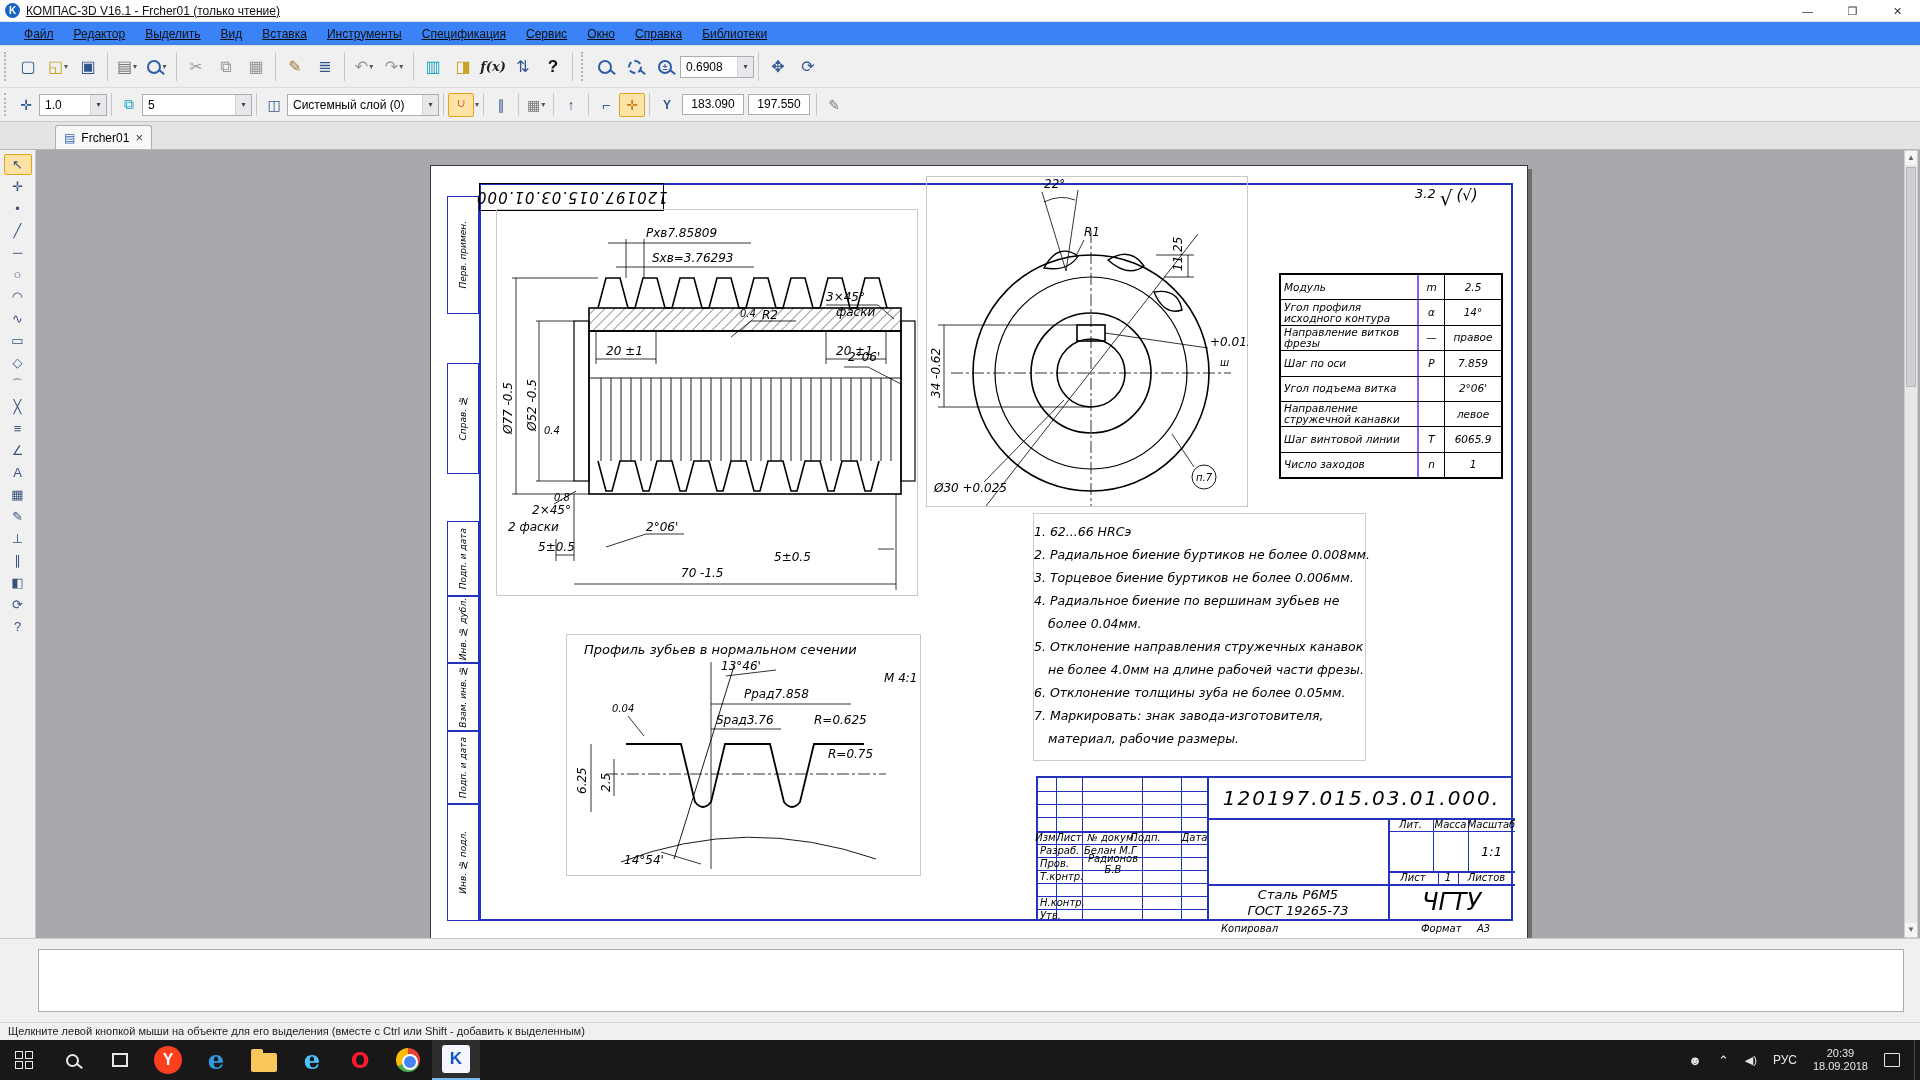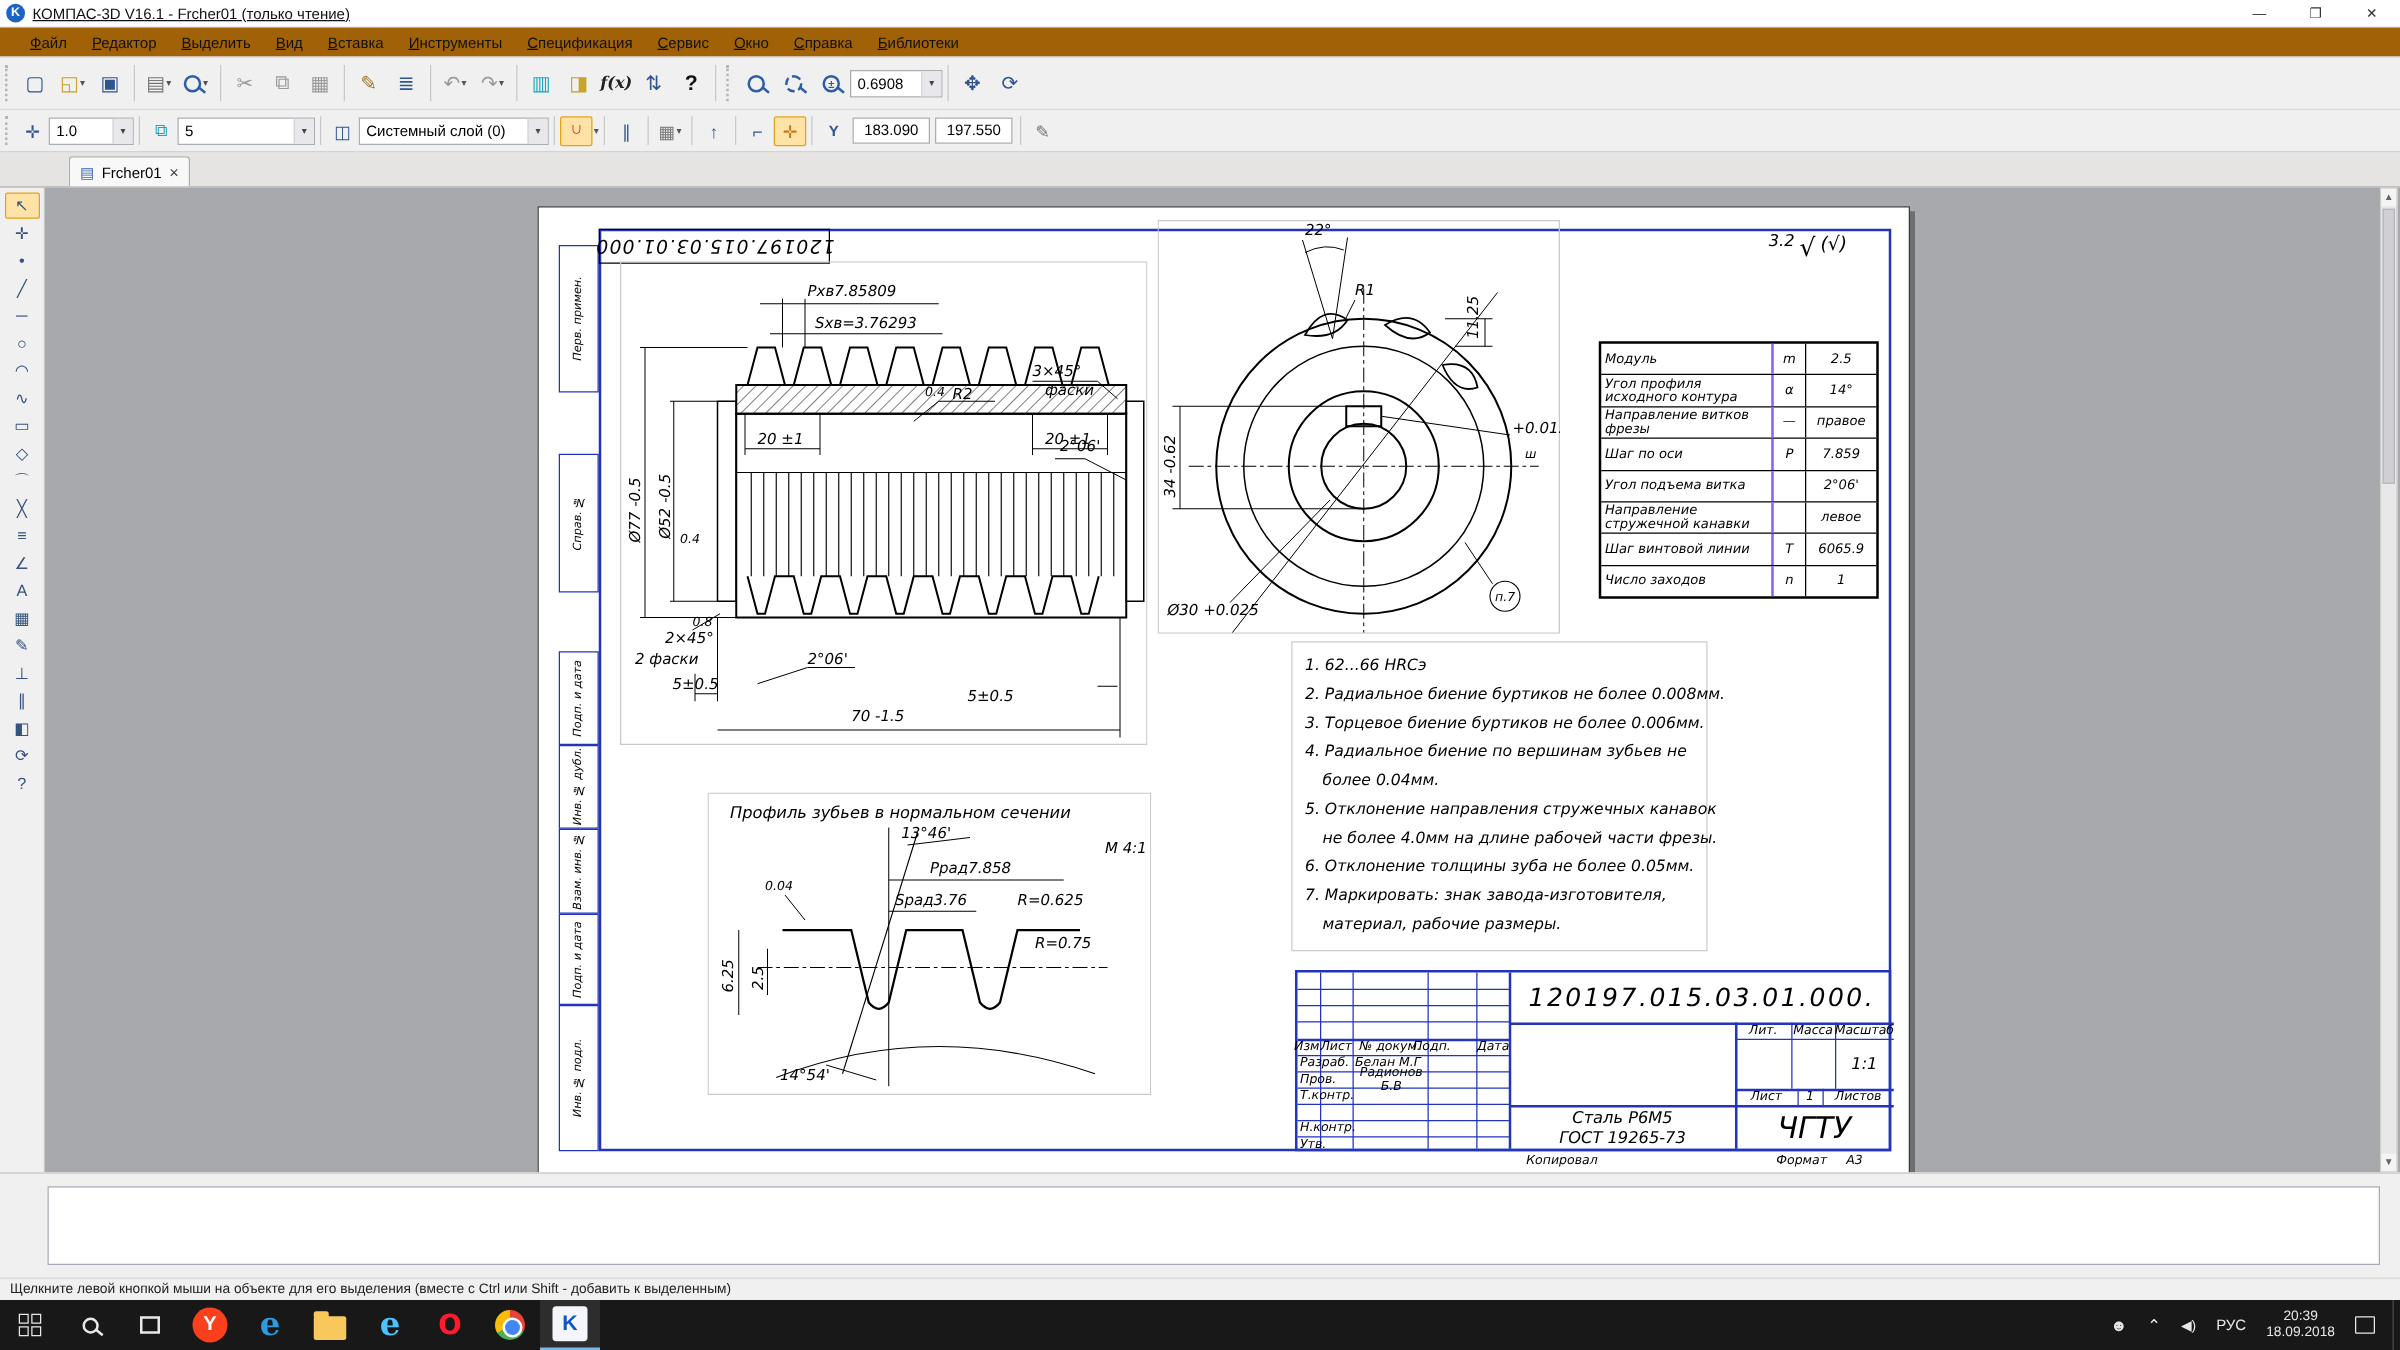--- a/index.html
+++ b/index.html
@@ -7,21 +7,21 @@
   #app { position:relative; width:1920px; height:1080px; background:#f0f0f0; }
 
   
   .titlebar { position:absolute; left:0; top:0; width:1920px; height:22px; background:#ffffff; display:flex; align-items:center; border-bottom:1px solid #e3e3e3;}
   .tb-logo { width:15px; height:15px; margin:0 6px 0 5px; background:#1b63c4; color:#fff; border-radius:50%; font:bold 10px/15px "Liberation Sans",sans-serif; text-align:center;}
   .tb-title { font-size:12px; color:#111;text-decoration:underline; }
   .winbtns { margin-left:auto; display:flex; height:22px; }
   .winbtn { width:45px; height:22px; text-align:center; font-size:11px; line-height:22px; color:#333; cursor:default;}
 
   
-  .menubar { position:absolute; left:0; top:22px; width:1920px; height:24px; background:#a16207; display:flex; align-items:center; padding-left:14px; gap:0; border-bottom:1px solid #e0e0e0;}
+  .menubar { position:absolute; left:0; top:22px; width:1920px; height:24px; background:#3b82f6; display:flex; align-items:center; padding-left:14px; gap:0; border-bottom:1px solid #e0e0e0;text-decoration:underline;}
   .menu-item { display:inline-block; padding:3px 10px; font-size:12px; color:#111;}
   .menu-item::first-letter { text-decoration:underline; }
 
   
   .toolbar1 { position:absolute; left:0; top:46px; width:1920px; height:42px; background:#f0f0f0; border-bottom:1px solid #dcdcdc; display:flex; align-items:center; }
   .toolbar2 { position:absolute; left:0; top:88px; width:1920px; height:34px; background:#f0f0f0; border-bottom:1px solid #c9c9c9; display:flex; align-items:center; }
   .grip { width:5px; height:70%; margin:0 4px; border-left:2px dotted #b5b5b5; }
   .sep  { width:1px; height:70%; background:#c8c8c8; margin:0 4px; }
   .btn { min-width:30px; height:30px; display:flex; align-items:center; justify-content:center; font-size:16px; color:#30558f; border:1px solid transparent; border-radius:2px; }
   .btn.small { min-width:26px; height:24px; font-size:14px;}
@@ -54,21 +54,21 @@
   
   .sheet { position:absolute; left:430px; top:15px; width:1098px; height:775px; background:#ffffff; border:1px solid #3a3a3a; box-shadow:4px 4px 0 rgba(40,40,40,.45); }
   .frame { position:absolute; left:48px; top:17px; width:1034px; height:738px; border:2px solid #2334bb; }
   .mbox { position:absolute; left:16px; width:32px; border:1px solid #2334bb; display:flex; align-items:center; justify-content:center; }
   .mbox span { writing-mode:vertical-rl; transform:rotate(180deg); font:italic 9px "DejaVu Sans",sans-serif; color:#000; white-space:nowrap;}
   .stamp { position:absolute; left:48px; top:17px; width:185px; height:28px; border:1px solid #000; display:flex; align-items:center; justify-content:center;}
   .stamp span { transform:rotate(180deg); font:italic 15px "DejaVu Sans",sans-serif; letter-spacing:1px;}
   .roughmark { position:absolute; left:984px; top:20px; font:italic 15px "DejaVu Sans",sans-serif; display:flex; gap:4px; align-items:flex-start;}
   .roughmark .rt { font-size:13px; }
   .roughmark .chk { font-size:20px; font-style:normal;}
-  .notes { position:absolute; left:602px; top:347px; width:333px; height:248px; border:1px solid #cccccc; padding:6px 0 0 10px; }
+  .notes { position:absolute; left:602px; top:347px; width:333px; height:248px; border:1px solid #cccccc; padding:6px 0 0 0; }
   .nline { font:italic 12.5px "DejaVu Sans",sans-serif; color:#000; line-height:23px; white-space:nowrap;}
   .nline.ind { padding-left:14px; }
 
   
   .ptable { position:absolute; left:848px; top:107px; width:224px; height:206px; border:2px solid #000; display:flex; flex-direction:column;}
   .prow { display:flex; border-bottom:1px solid #000; flex:1;}
   .prow:last-child { border-bottom:none; }
   .pcell { font:italic 10.5px "DejaVu Sans",sans-serif; display:flex; align-items:center; padding:1px 3px; line-height:11px;}
   .pc-name { width:138px; border-right:2px solid #8b5cf6;}
   .pc-sym  { width:26px; border-right:1px solid #000; justify-content:center;}

